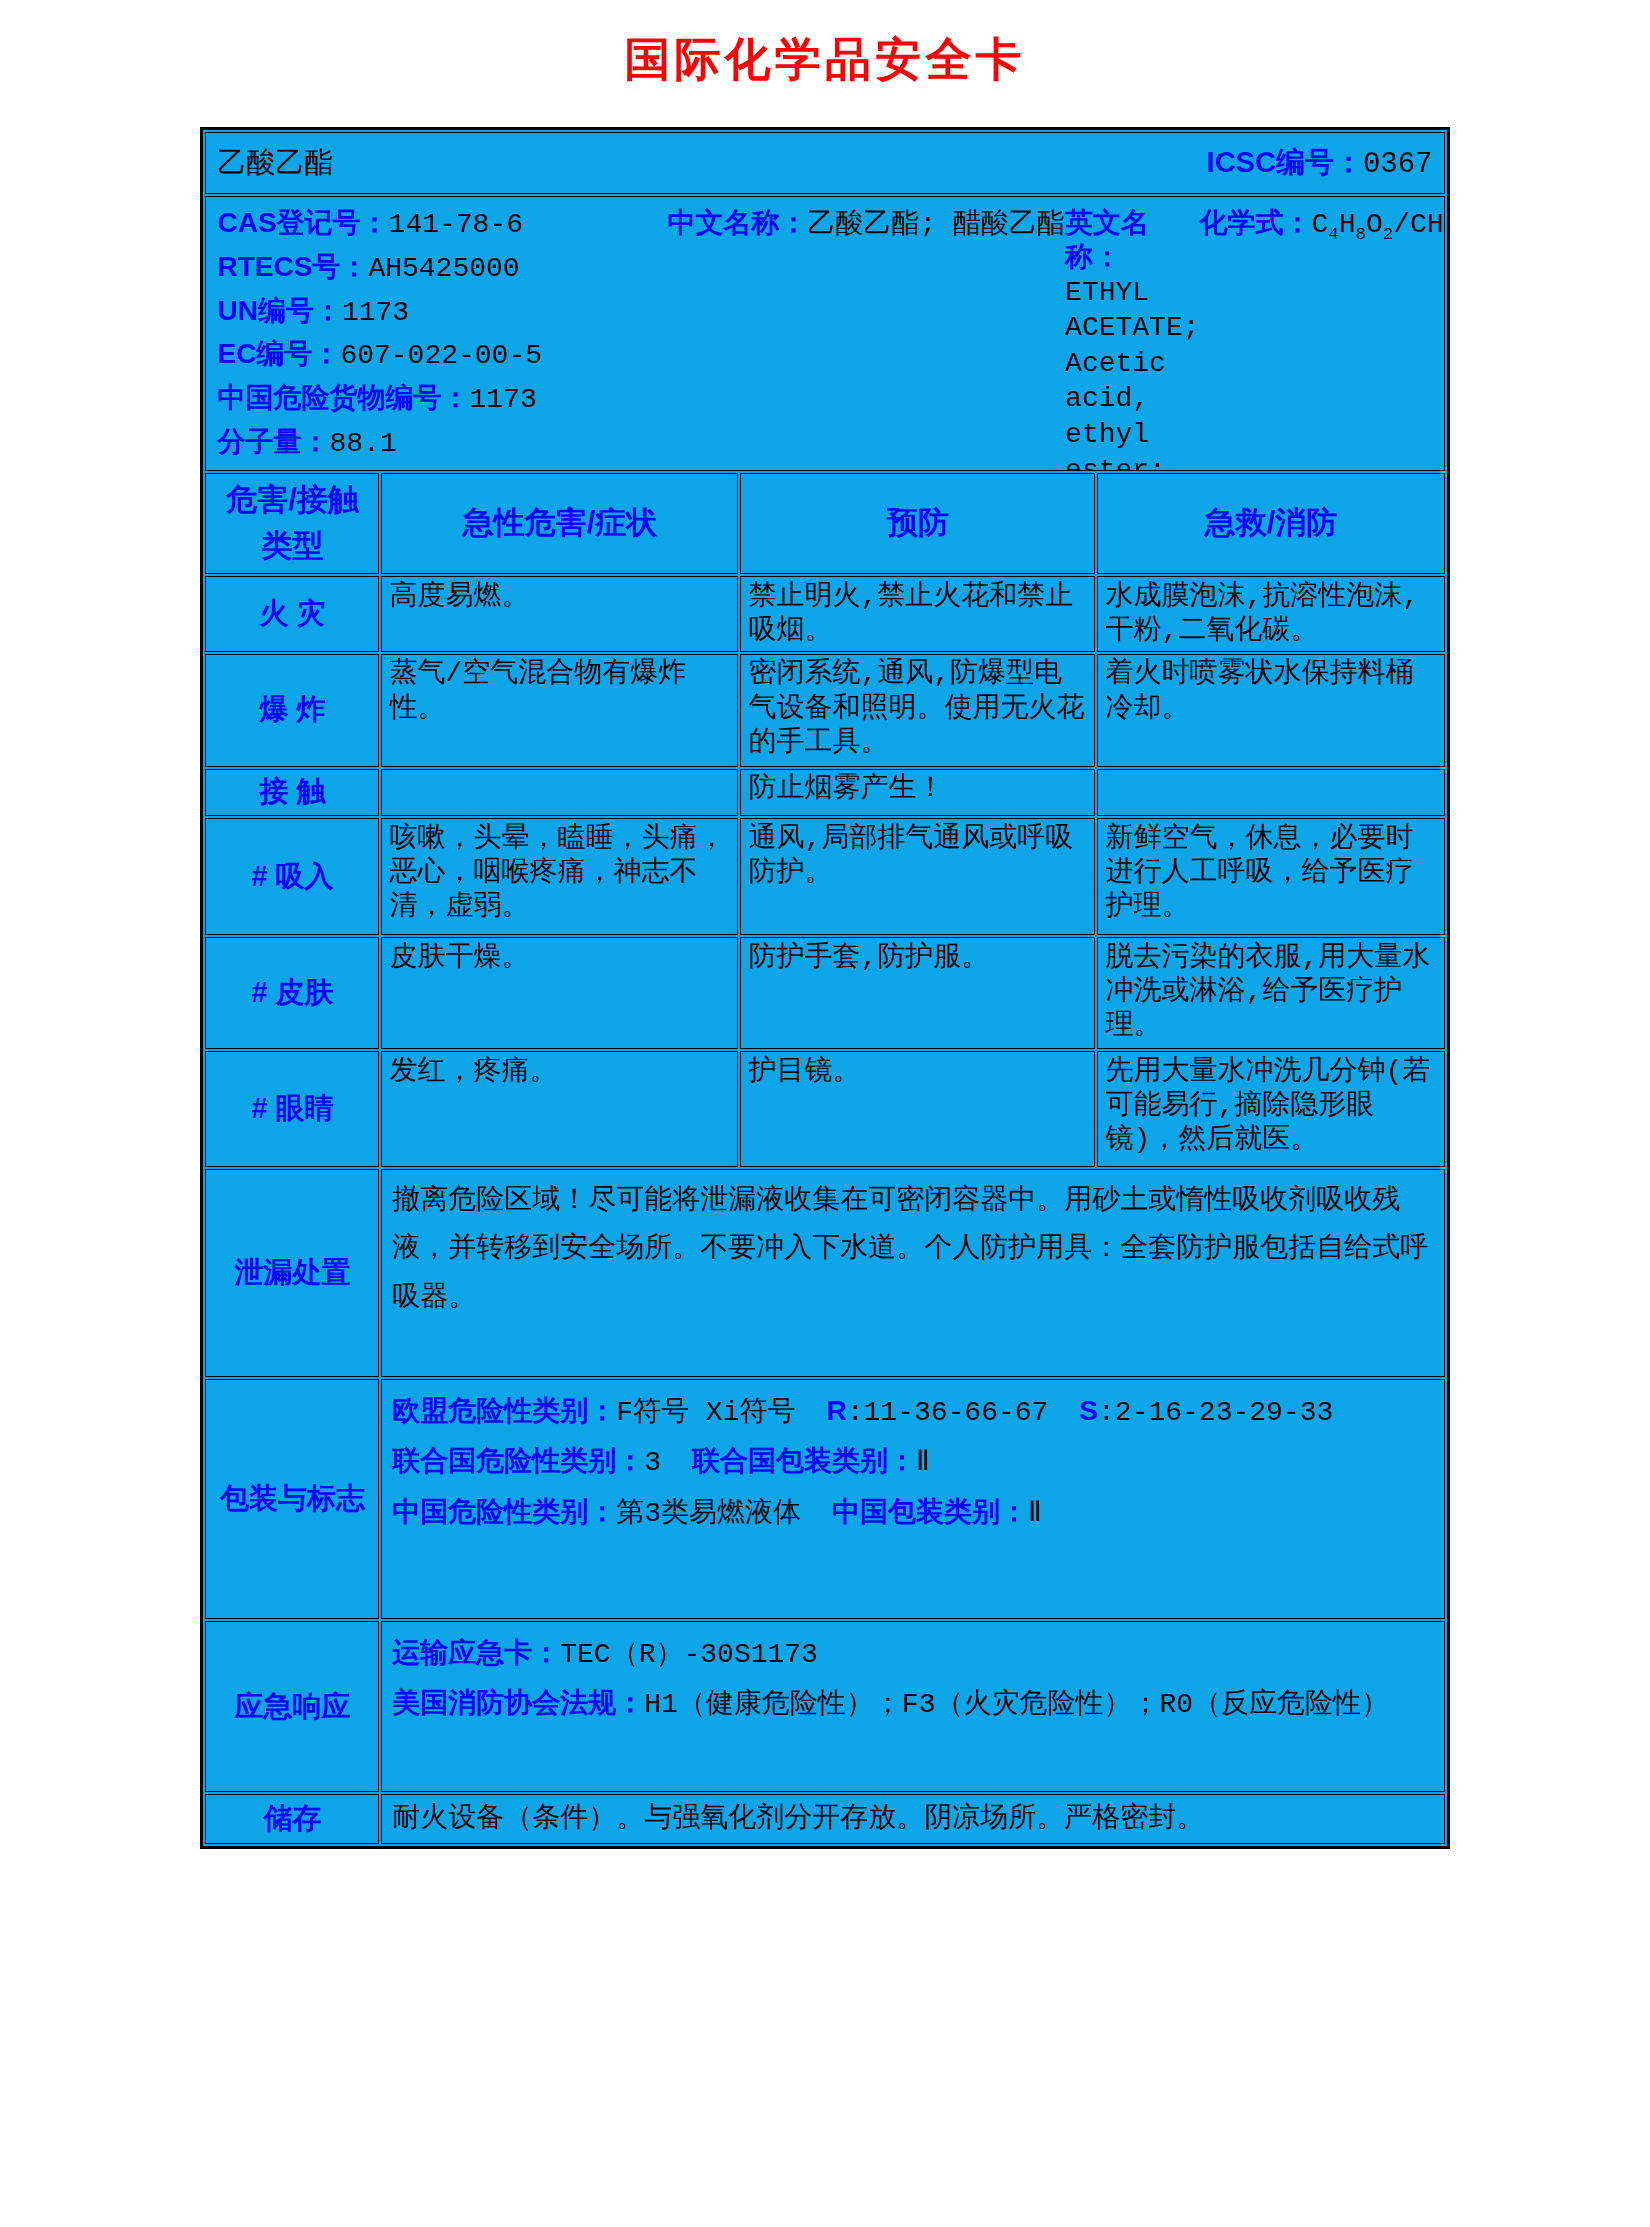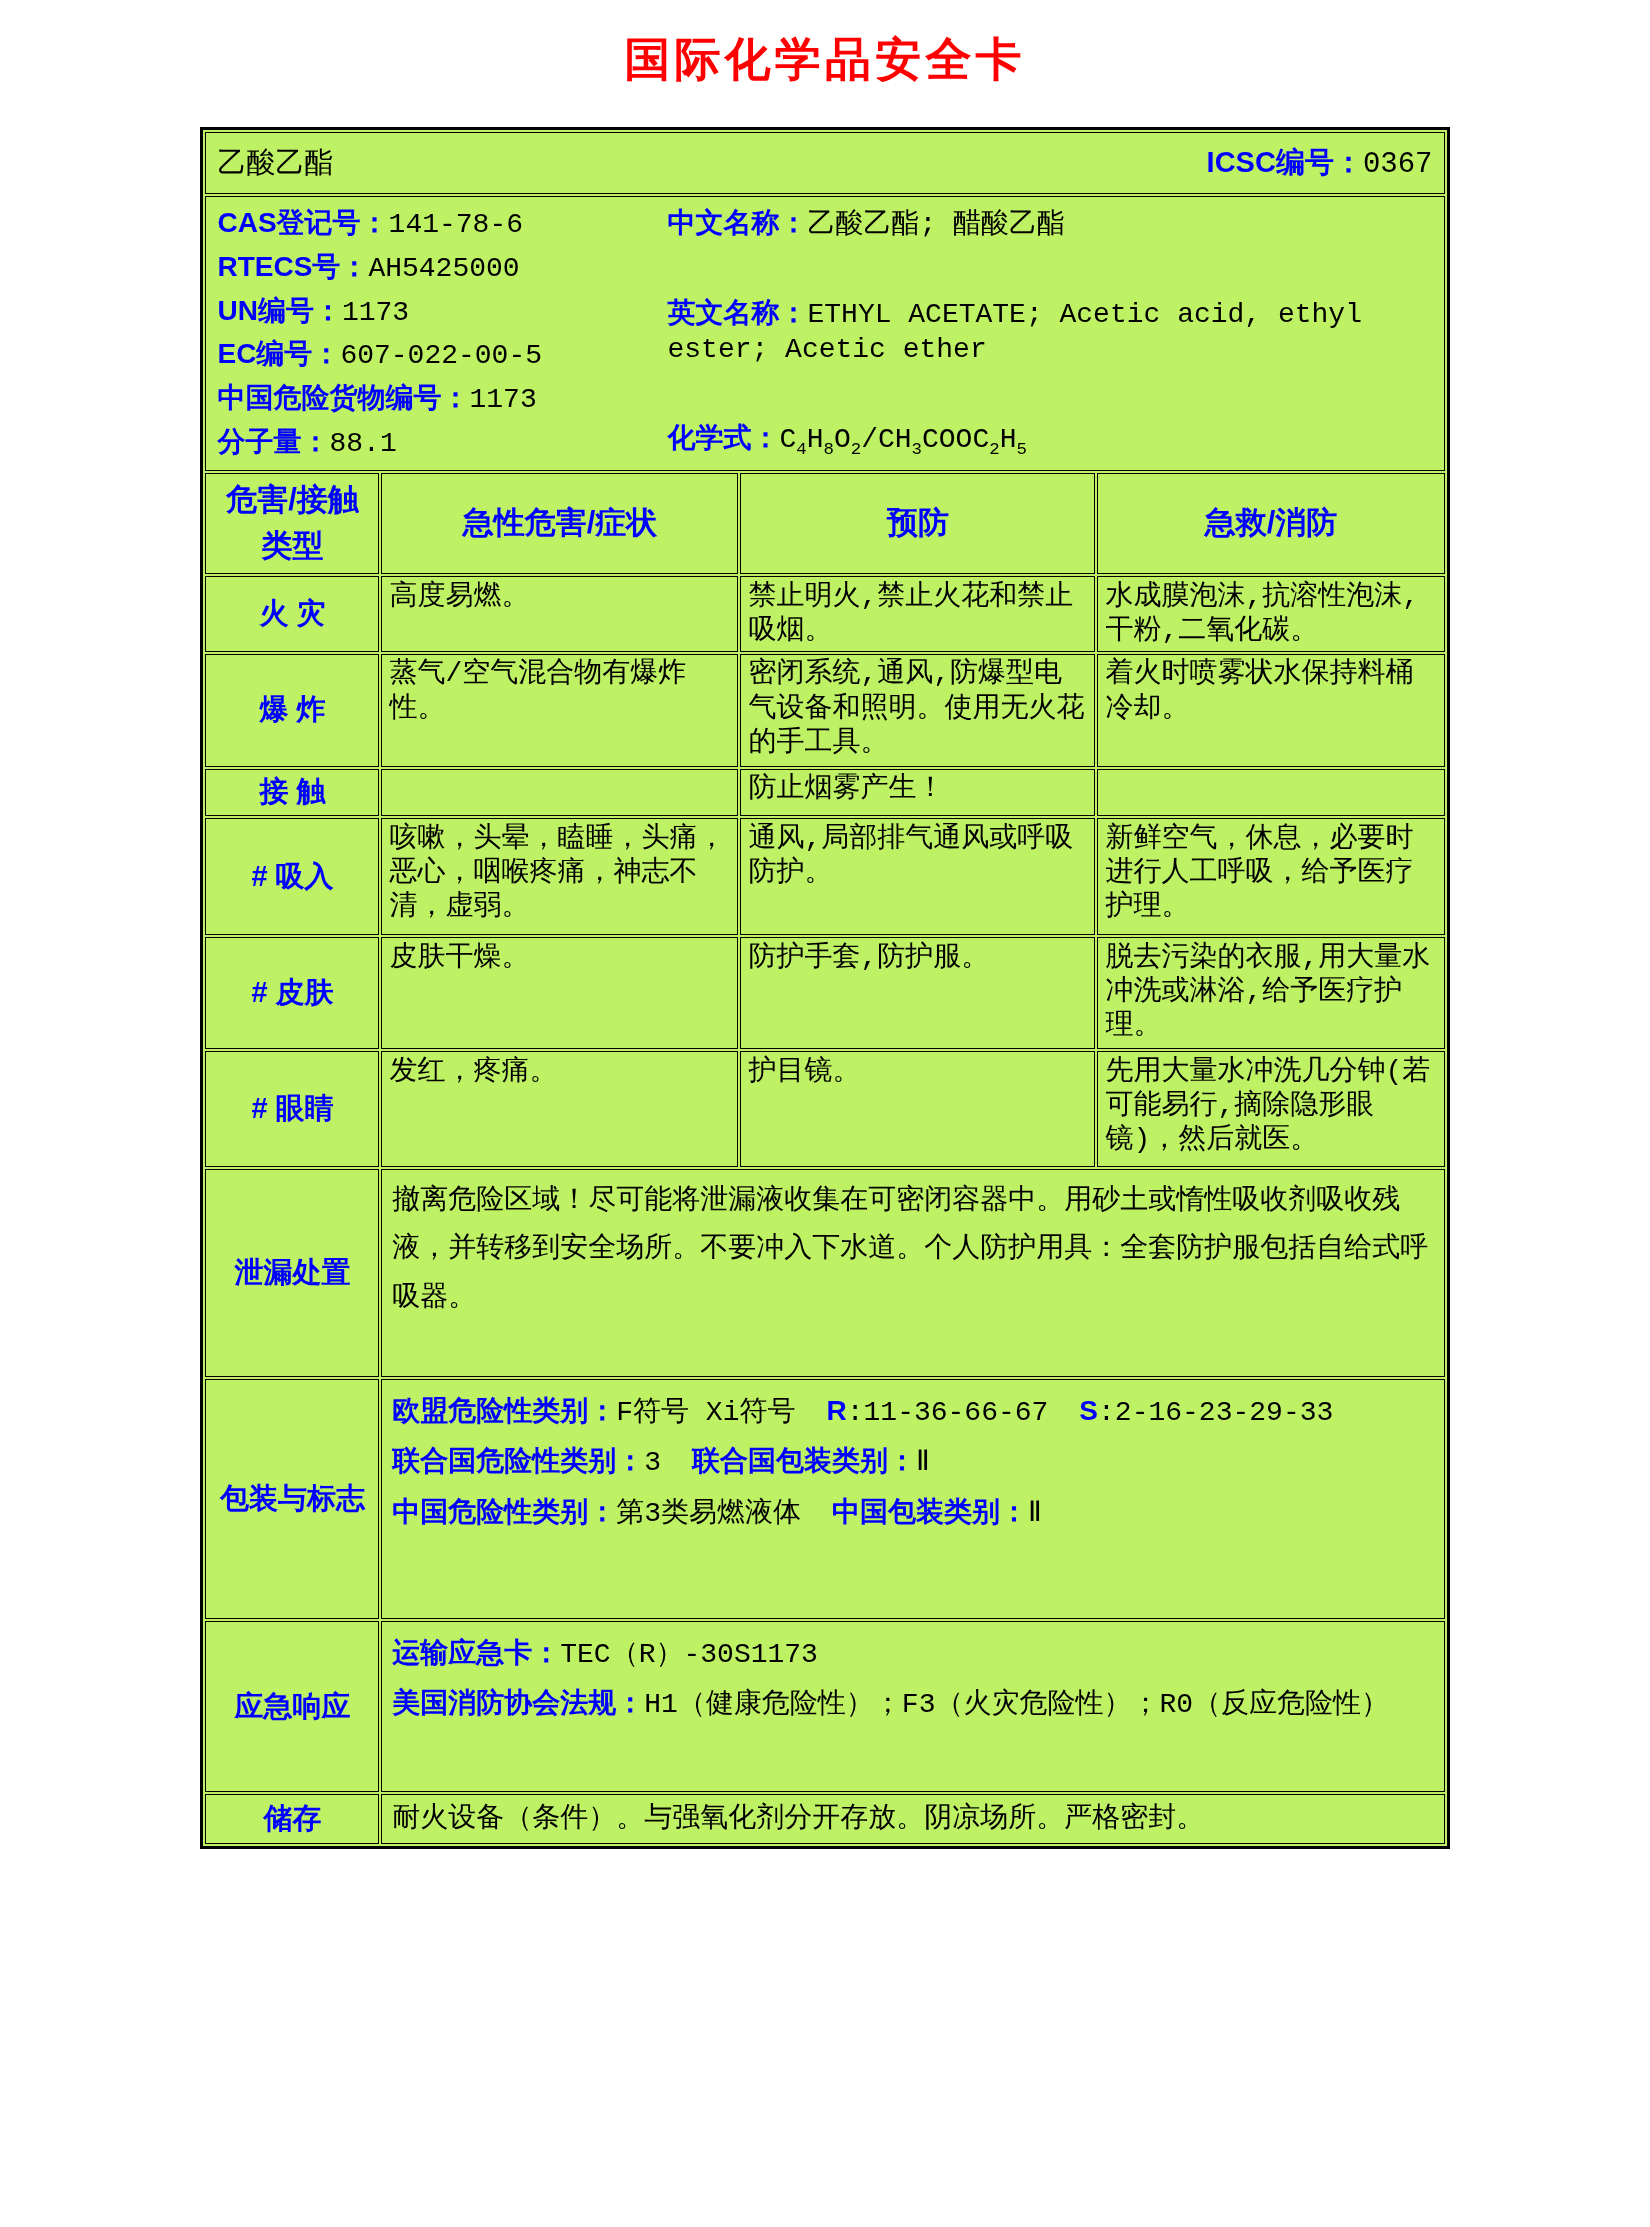--- a/index.html
+++ b/index.html
@@ -19,21 +19,21 @@
     letter-spacing: 4.2px;
     color: #ff0000;
   }
   table.card {
     width: 1248px;
     margin: 36px auto 0 auto;
     border-collapse: separate;
     border-spacing: 2.8px;
     border: 3.5px solid #000000;
     table-layout: fixed;
-    background: #bef264;
+    background: #0ea5e9;
   }
   td {
     border: 1.4px solid #000000;
     vertical-align: top;
     overflow: hidden;
   }
   
   .lbl {
     font-family: "Liberation Sans", "DejaVu Sans", sans-serif;
     font-weight: bold;
@@ -46,21 +46,21 @@
   
   .hdr-cell { height: 61px; padding: 9.8px 11px; }
   .hdr-flex { display: flex; justify-content: space-between; align-items: flex-start; }
   .substance-name { font-size: 29px; font-family: "Liberation Mono", "DejaVu Sans Mono", monospace; }
   .hdr-right { font-size: 29px; }
   .hdr-right .lbl { font-size: 29px; }
   
   .id-cell { height: 272px; padding: 9.8px 11px; }
   .id-flex { display: flex; height: 254px; }
   .id-left { width: 450px; flex: none; display: flex; flex-direction: column; justify-content: space-between; }
-  .id-right { flex: 1; display: flex; flex-direction: column; justify-content: space-between; }
+  .id-right { flex: 1; display: flex; flex-direction: row; justify-content: space-between; }
   .id-line { font-size: 28px; line-height: 1.2; white-space: nowrap; }
   .id-line .lbl { font-size: 28px; }
   .id-line.wrap { white-space: normal; }
   sub { font-size: 0.62em; }
   
   .head-cell {
     height: 96px;
     vertical-align: middle;
     text-align: center;
     font-family: "Liberation Sans", "DejaVu Sans", sans-serif;

